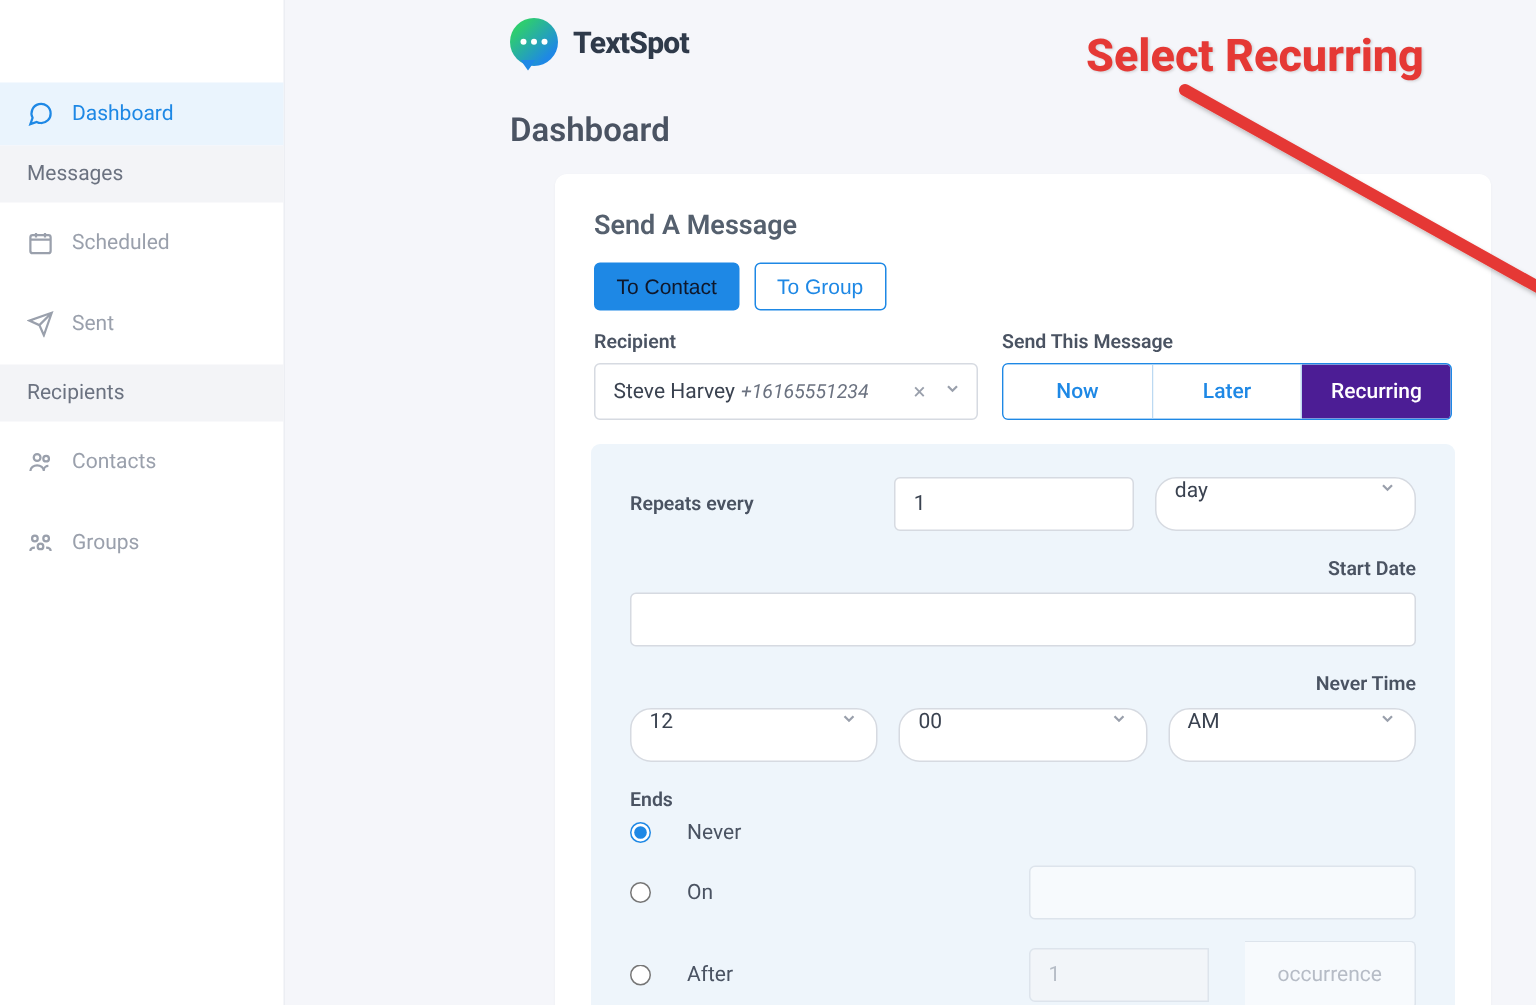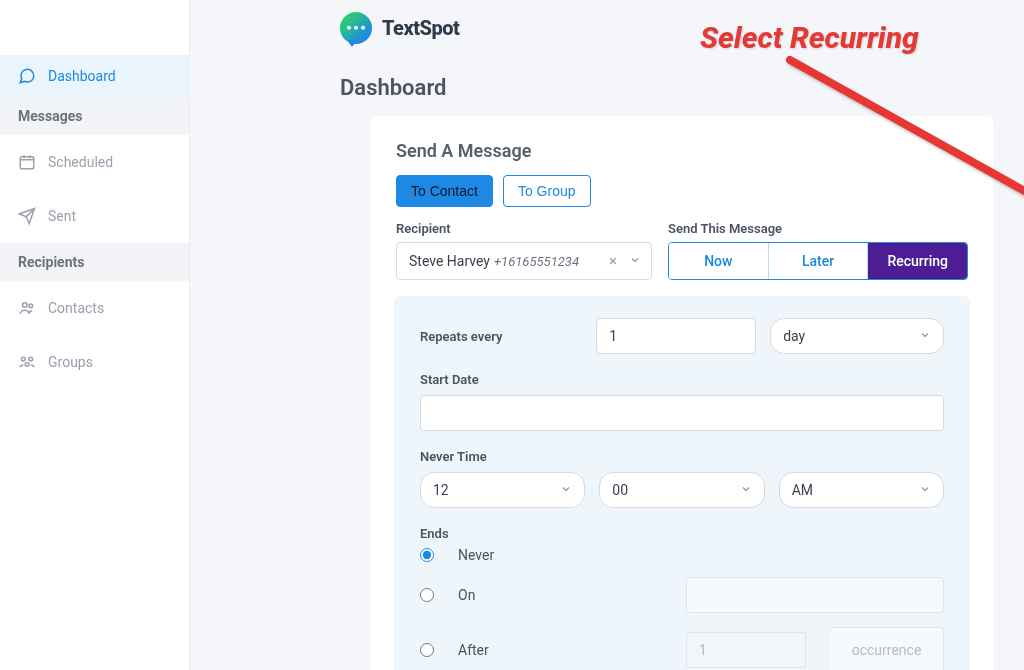--- a/index.html
+++ b/index.html
@@ -35,21 +35,21 @@
     }
     .nav-item svg { width: 18px; height: 18px; flex-shrink: 0; }
     .nav-item.active {
       background: #eaf4fd;
       color: #1e88e5;
     }
     .nav-item.active svg { stroke: #1e88e5; }
     .section-header {
       background: #f3f4f7;
       color: #6b7280;
-      font-weight: 700;
+      font-weight: 400;
       padding: 11px 18px;
       font-size: 14px;
     }
     
     .main {
       flex: 1;
       padding: 0 0 0 0;
       position: relative;
       overflow: hidden;
     }
@@ -171,34 +171,33 @@
       padding: 22px 26px 12px 26px;
       margin: 0 -2px;
     }
     .rp-row { display: flex; align-items: center; gap: 14px; margin-bottom: 18px; }
     .rp-label {
       font-size: 13px;
       color: #4a5362;
       font-weight: 600;
       width: 180px;
     }
-    .rp-label.full { width: auto; margin-bottom: 8px; display: block; }
+    .rp-label.full { width: auto; margin-bottom: 8px; display: block; text-align: right; }
     .inp, .sel {
       background: #fff;
       border: 1px solid #d6dae1;
       border-radius: 4px;
       height: 36px;
       padding: 0 12px;
       font-size: 14px;
       font-family: inherit;
       color: #3a4250;
     }
     .sel {
       display: flex;
-      align-items: center;
       justify-content: space-between;
       cursor: pointer;
       gap: 24px;
       border-radius: 14px;
     }
     .sel .chev-down { color: #9aa0ac; }
     .rp-row.repeats .inp { width: 160px; }
     .rp-row.repeats .sel { width: 190px; }
     .full-input { width: 100%; }
     .sendtime-row { display: flex; gap: 14px; }
@@ -248,28 +247,27 @@
       display: flex;
       align-items: center;
       justify-content: center;
       color: #b6bcc6;
       font-size: 14px;
     }
     
     .annotation {
       position: absolute;
       top: 20px;
-      left: 510px;
+      left: 534px;
       font-size: 30px;
       font-weight: 800;
       color: #e53935;
       text-shadow: 1px 1px 2px rgba(0,0,0,0.15);
       z-index: 50;
       pointer-events: none;
-      font-style: italic;
     }
     .arrow-svg {
       position: absolute;
       top: 40px;
       left: 540px;
       width: 400px;
       height: 220px;
       z-index: 49;
       pointer-events: none;
     }

